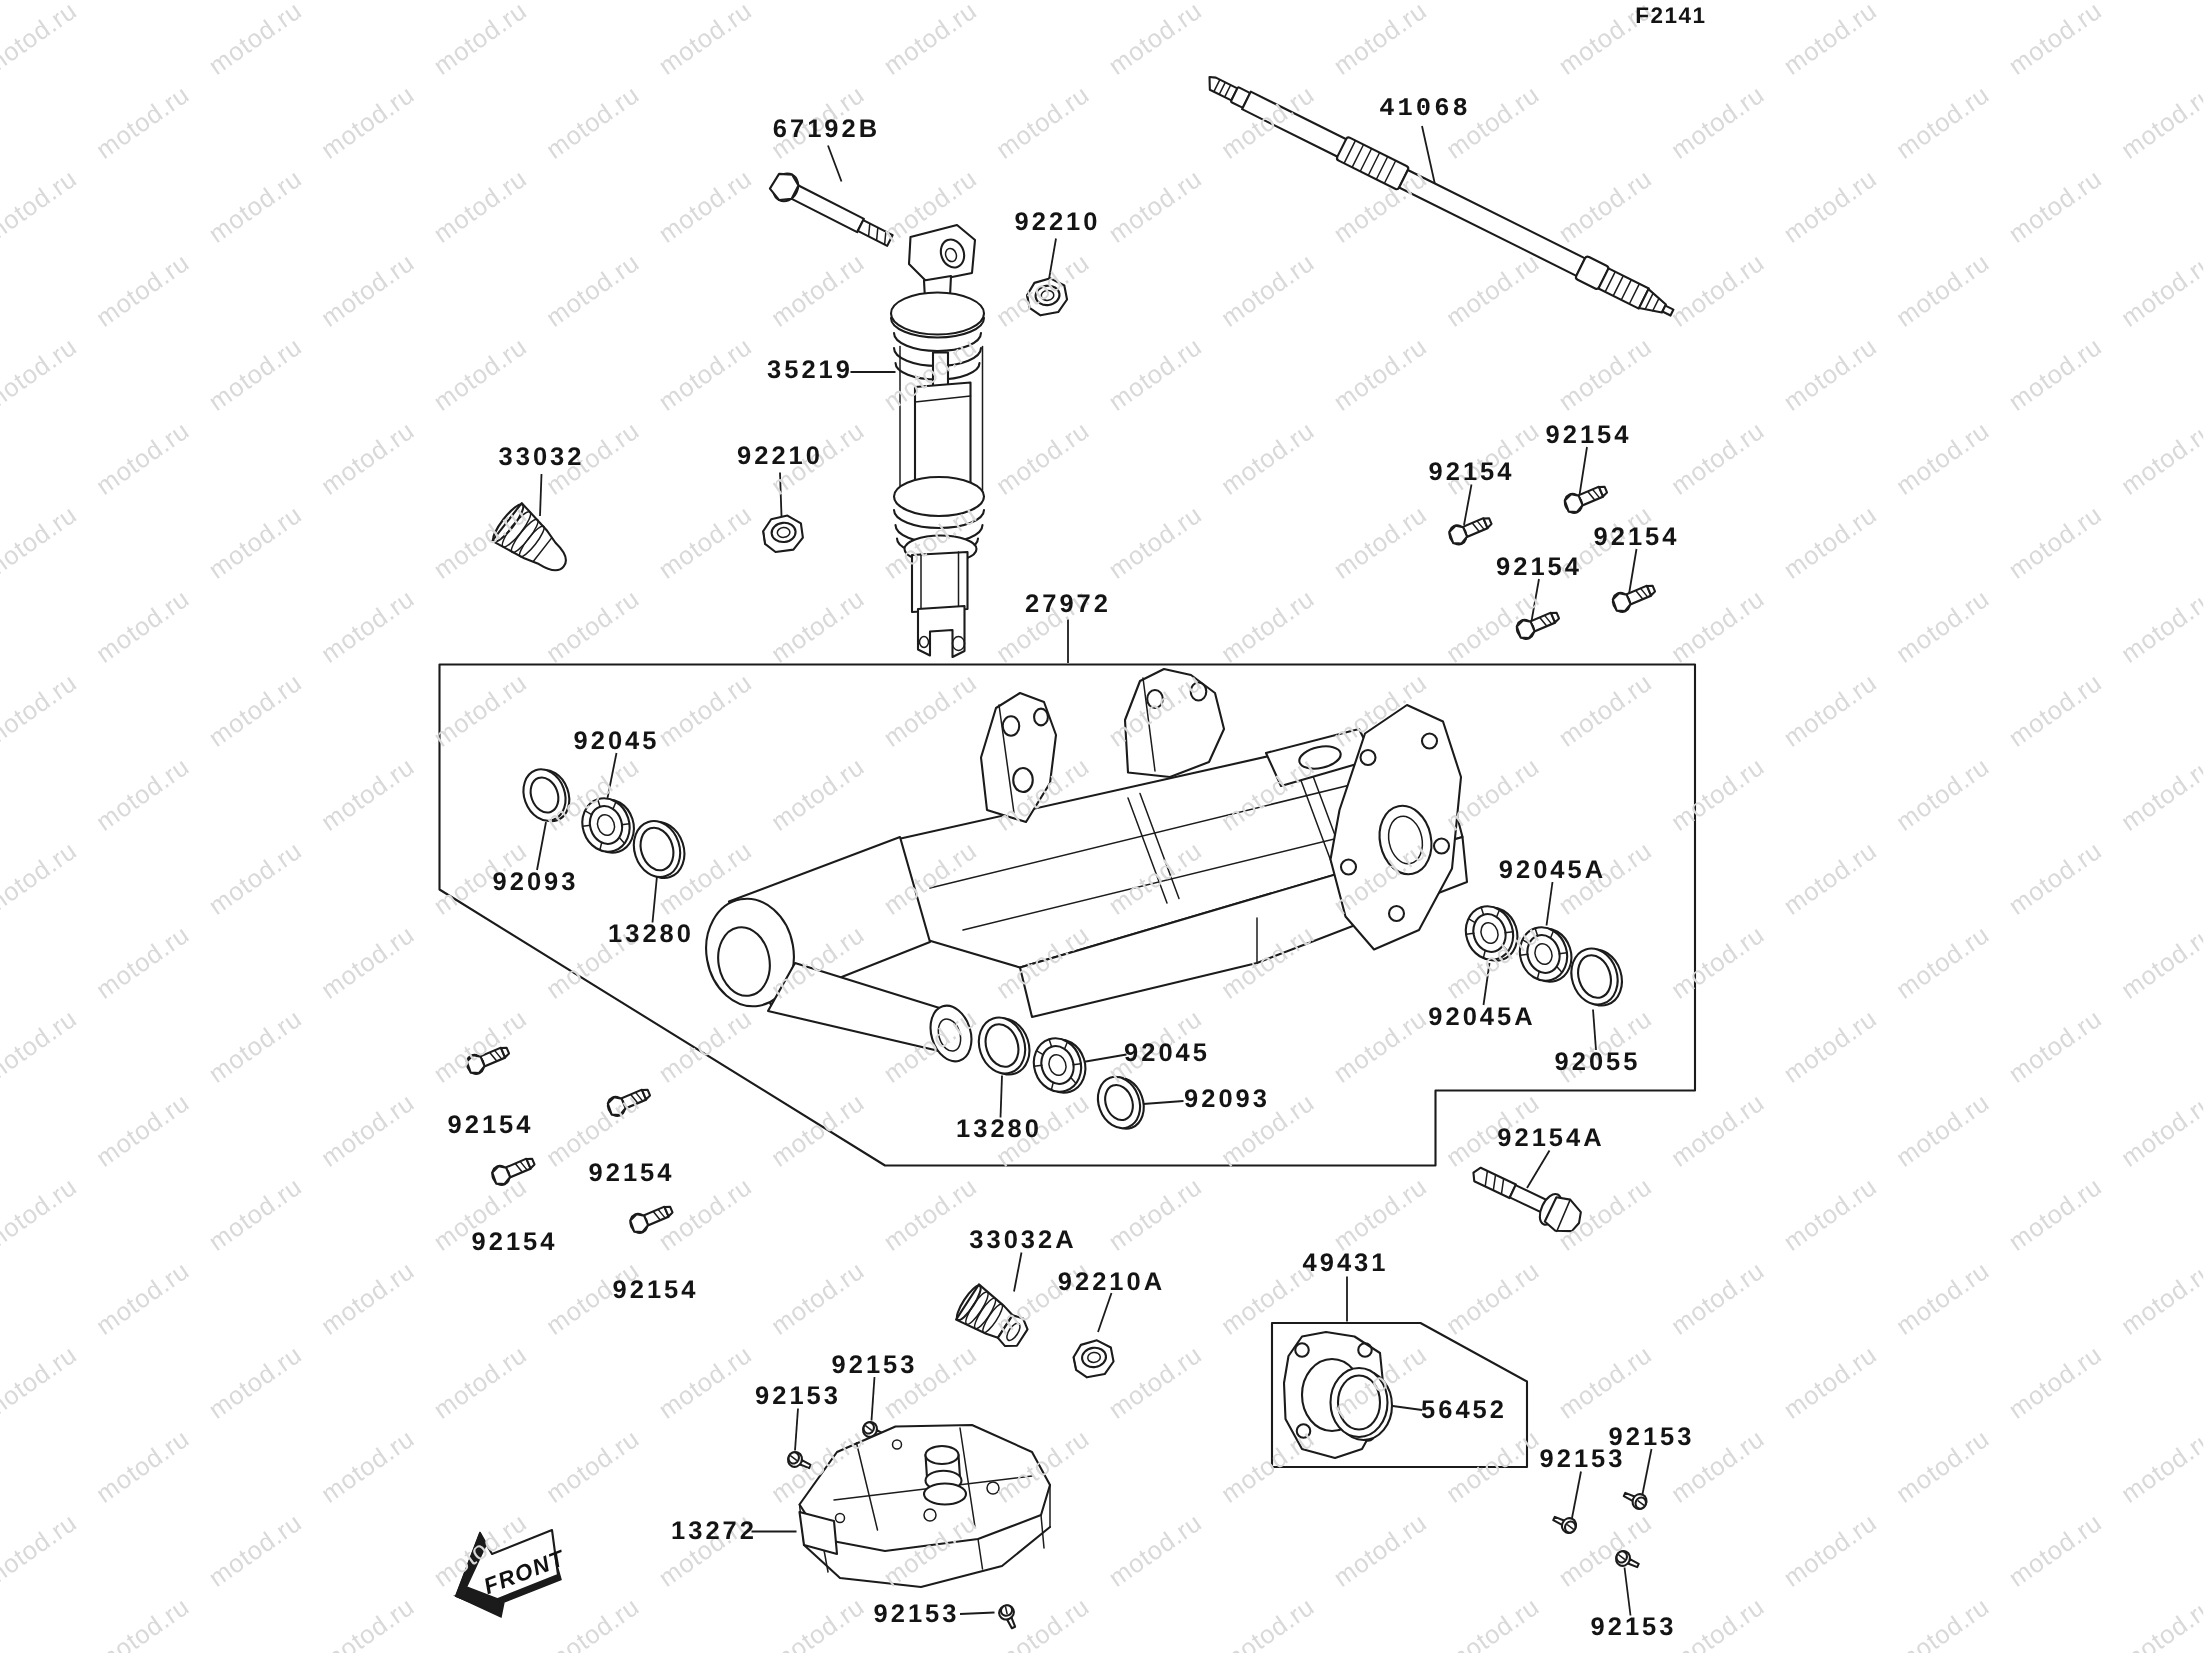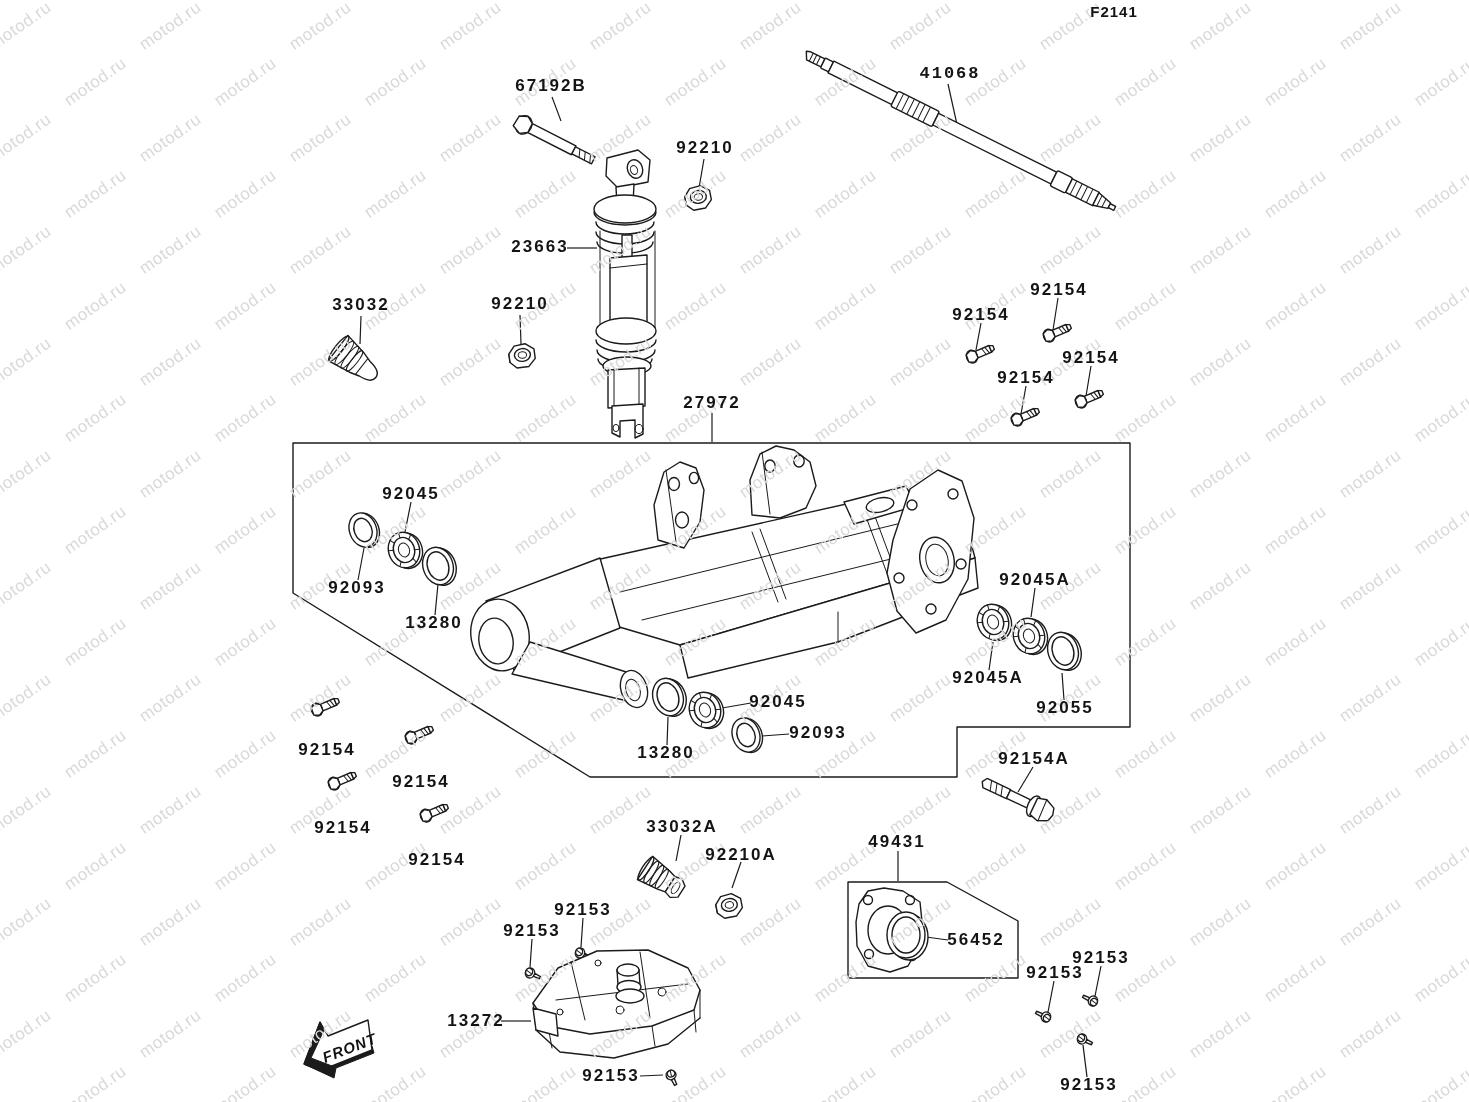--- a/index.html
+++ b/index.html
@@ -541,21 +541,21 @@
       <span class="wm" style="left: 960px; top: 1080px; color: rgb(217, 217, 217); font-size: 17px; transform: rotate(-35deg);">motod.ru</span>
       <span class="wm" style="left: 1110px; top: 1080px; color: rgb(217, 217, 217); font-size: 17px; transform: rotate(-35deg);">motod.ru</span>
       <span class="wm" style="left: 1260px; top: 1080px; color: rgb(217, 217, 217); font-size: 17px; transform: rotate(-35deg);">motod.ru</span>
       <span class="wm" style="left: 1410px; top: 1080px; color: rgb(217, 217, 217); font-size: 17px; transform: rotate(-35deg);">motod.ru</span>
     </div>
 
   <div class="labels-layer">
       <div class="part-label" style="left: 950px; top: 73px; font-family: Liberation Mono, monospace;">41068</div>
       <div class="part-label" style="left: 551px; top: 86px;">67192B</div>
       <div class="part-label" style="left: 705px; top: 148px;">92210</div>
-      <div class="part-label" style="left: 540px; top: 247px;">23663</div>
+      <div class="part-label" style="left: 540px; top: 247px;">35219</div>
       <div class="part-label" style="left: 361px; top: 305px;">33032</div>
       <div class="part-label" style="left: 520px; top: 304px;">92210</div>
       <div class="part-label" style="left: 712px; top: 403px;">27972</div>
       <div class="part-label" style="left: 1059px; top: 290px;">92154</div>
       <div class="part-label" style="left: 981px; top: 315px;">92154</div>
       <div class="part-label" style="left: 1091px; top: 358px;">92154</div>
       <div class="part-label" style="left: 1026px; top: 378px;">92154</div>
       <div class="part-label" style="left: 411px; top: 494px;">92045</div>
       <div class="part-label" style="left: 357px; top: 588px;">92093</div>
       <div class="part-label" style="left: 434px; top: 623px;">13280</div>

